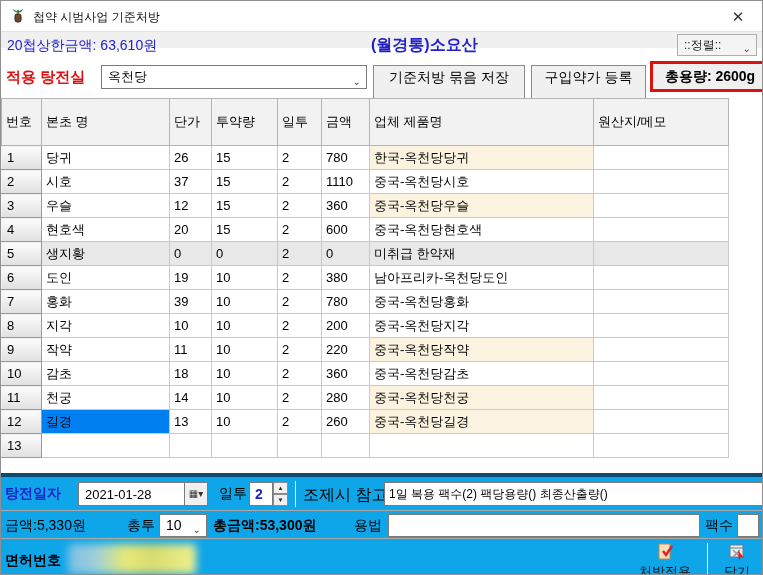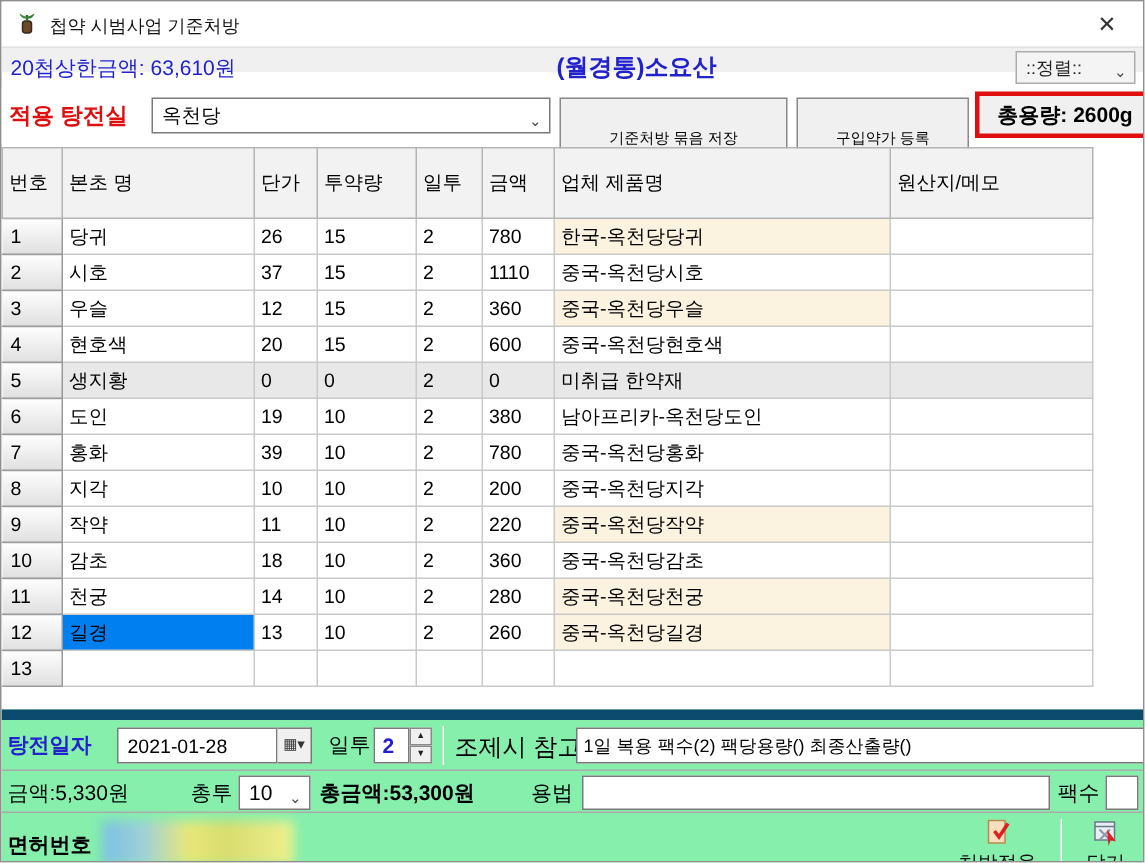--- a/index.html
+++ b/index.html
@@ -26,41 +26,41 @@
     border:1px solid #adadad; font-size:12px; line-height:20px; padding-left:6px; color:#222; cursor:pointer; }
   .combo-chevron { position:absolute; right:5px; top:4px; font-size:10px; color:#444; }
   
   .controlbar { position:absolute; left:0; top:57px; width:100%; height:38px; background:#fff; }
   .decoction-label { position:absolute; left:5px; top:10px; color:var(--alert-red,#e01010);
     font-weight:bold; font-size:15px; }
   .pharmacy-combo { position:absolute; left:100px; top:7px; width:266px; height:24px; background:#fff;
     border:1px solid #7a7a7a; font-size:13px; line-height:22px; padding-left:6px; cursor:pointer; }
   .pharmacy-combo .combo-chevron { top:5px; }
   .bar-btn { position:absolute; top:7px; height:40px; background:#f0f0f0; border:1px solid #8a8a8a;
-    font-size:10px; text-align:center; line-height:22px; cursor:pointer; padding:16px 10px; }
+    font-size:14px; text-align:center; line-height:22px; cursor:pointer; padding:0 10px; }
   #btn-bundle { left:372px; width:152px; }
   #btn-price  { left:530px; width:115px; }
   .total-volume-box { position:absolute; left:649px; top:3px; width:120px; height:31px;
     border:3px solid var(--alert-red,#e01010); background:#f0f0f0; text-align:center;
     font-weight:bold; font-size:14px; line-height:25px; }
   
   table { position:absolute; left:0; top:97px; width:763px; border-collapse:collapse; table-layout:fixed; }
   th { height:25px; background:#f2f2f2; border:1px solid #b4b4b4; font-weight:normal;
     text-align:left; padding:14px 4px; font-size:13px; }
   td { height:24px; border:1px solid #c9c9c9; padding:0 4px; font-size:13px; background:#fff;
     overflow:hidden; white-space:nowrap; }
   td.num-cell { background:linear-gradient(#fdfdfd,#e0e0e0); border:1px solid #9a9a9a;
     border-top-color:#f6f6f6; border-left-color:#f6f6f6; text-align:left; padding-left:5px; cursor:pointer; }
   th.filler, td.filler { background:#fff; border:none; }
   td.beige { background:var(--product-beige,#fbf3df); }
   tr.gray-row td:not(.num-cell):not(.filler) { background:var(--disabled-gray,#e8e8e8); }
   td.selected { background:var(--selection-blue,#0080f0); color:#000; }
   
-  .footer { position:absolute; left:0; top:472px; width:100%; height:103px; background:#86efac;
-    border-top:7px solid #0c4a6e; }
+  .footer { position:absolute; left:0; top:472px; width:100%; height:103px; background:#0ea5e9;
+    border-top:4px solid #0c4a6e; }
   .frow-a { position:absolute; left:0; top:4px; width:100%; height:26px; }
   .date-label { position:absolute; left:4px; top:4px; color:var(--accent-blue,#2222cc);
     font-weight:bold; font-size:14px; }
   .date-input { position:absolute; left:77px; top:1px; width:107px; height:24px; border:1px solid #7a7a7a;
     background:#fff; font-size:13px; padding-left:6px; font-family:inherit; }
   .cal-btn { position:absolute; left:184px; top:1px; width:23px; height:24px; background:#f0f0f0;
     border:1px solid #7a7a7a; border-left:none; font-size:10px; text-align:center; line-height:22px;
     cursor:pointer; color:#333; }
   .daily-label { position:absolute; left:218px; top:4px; font-size:14px; }
   .daily-input { position:absolute; left:248px; top:1px; width:24px; height:24px; border:1px solid #7a7a7a;

